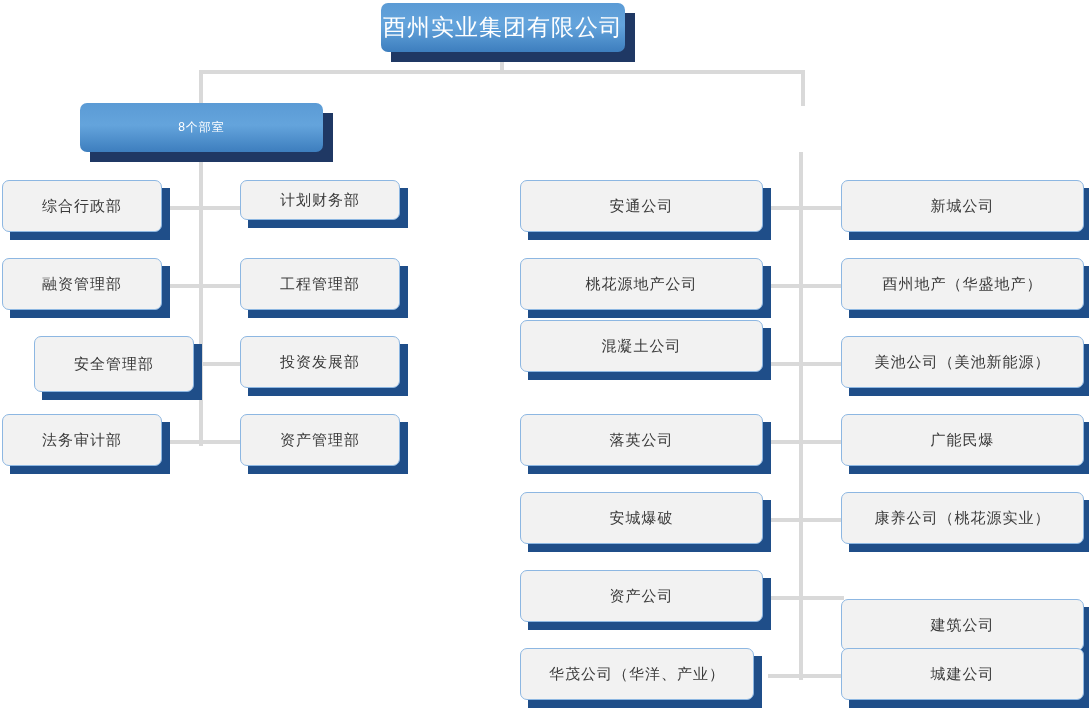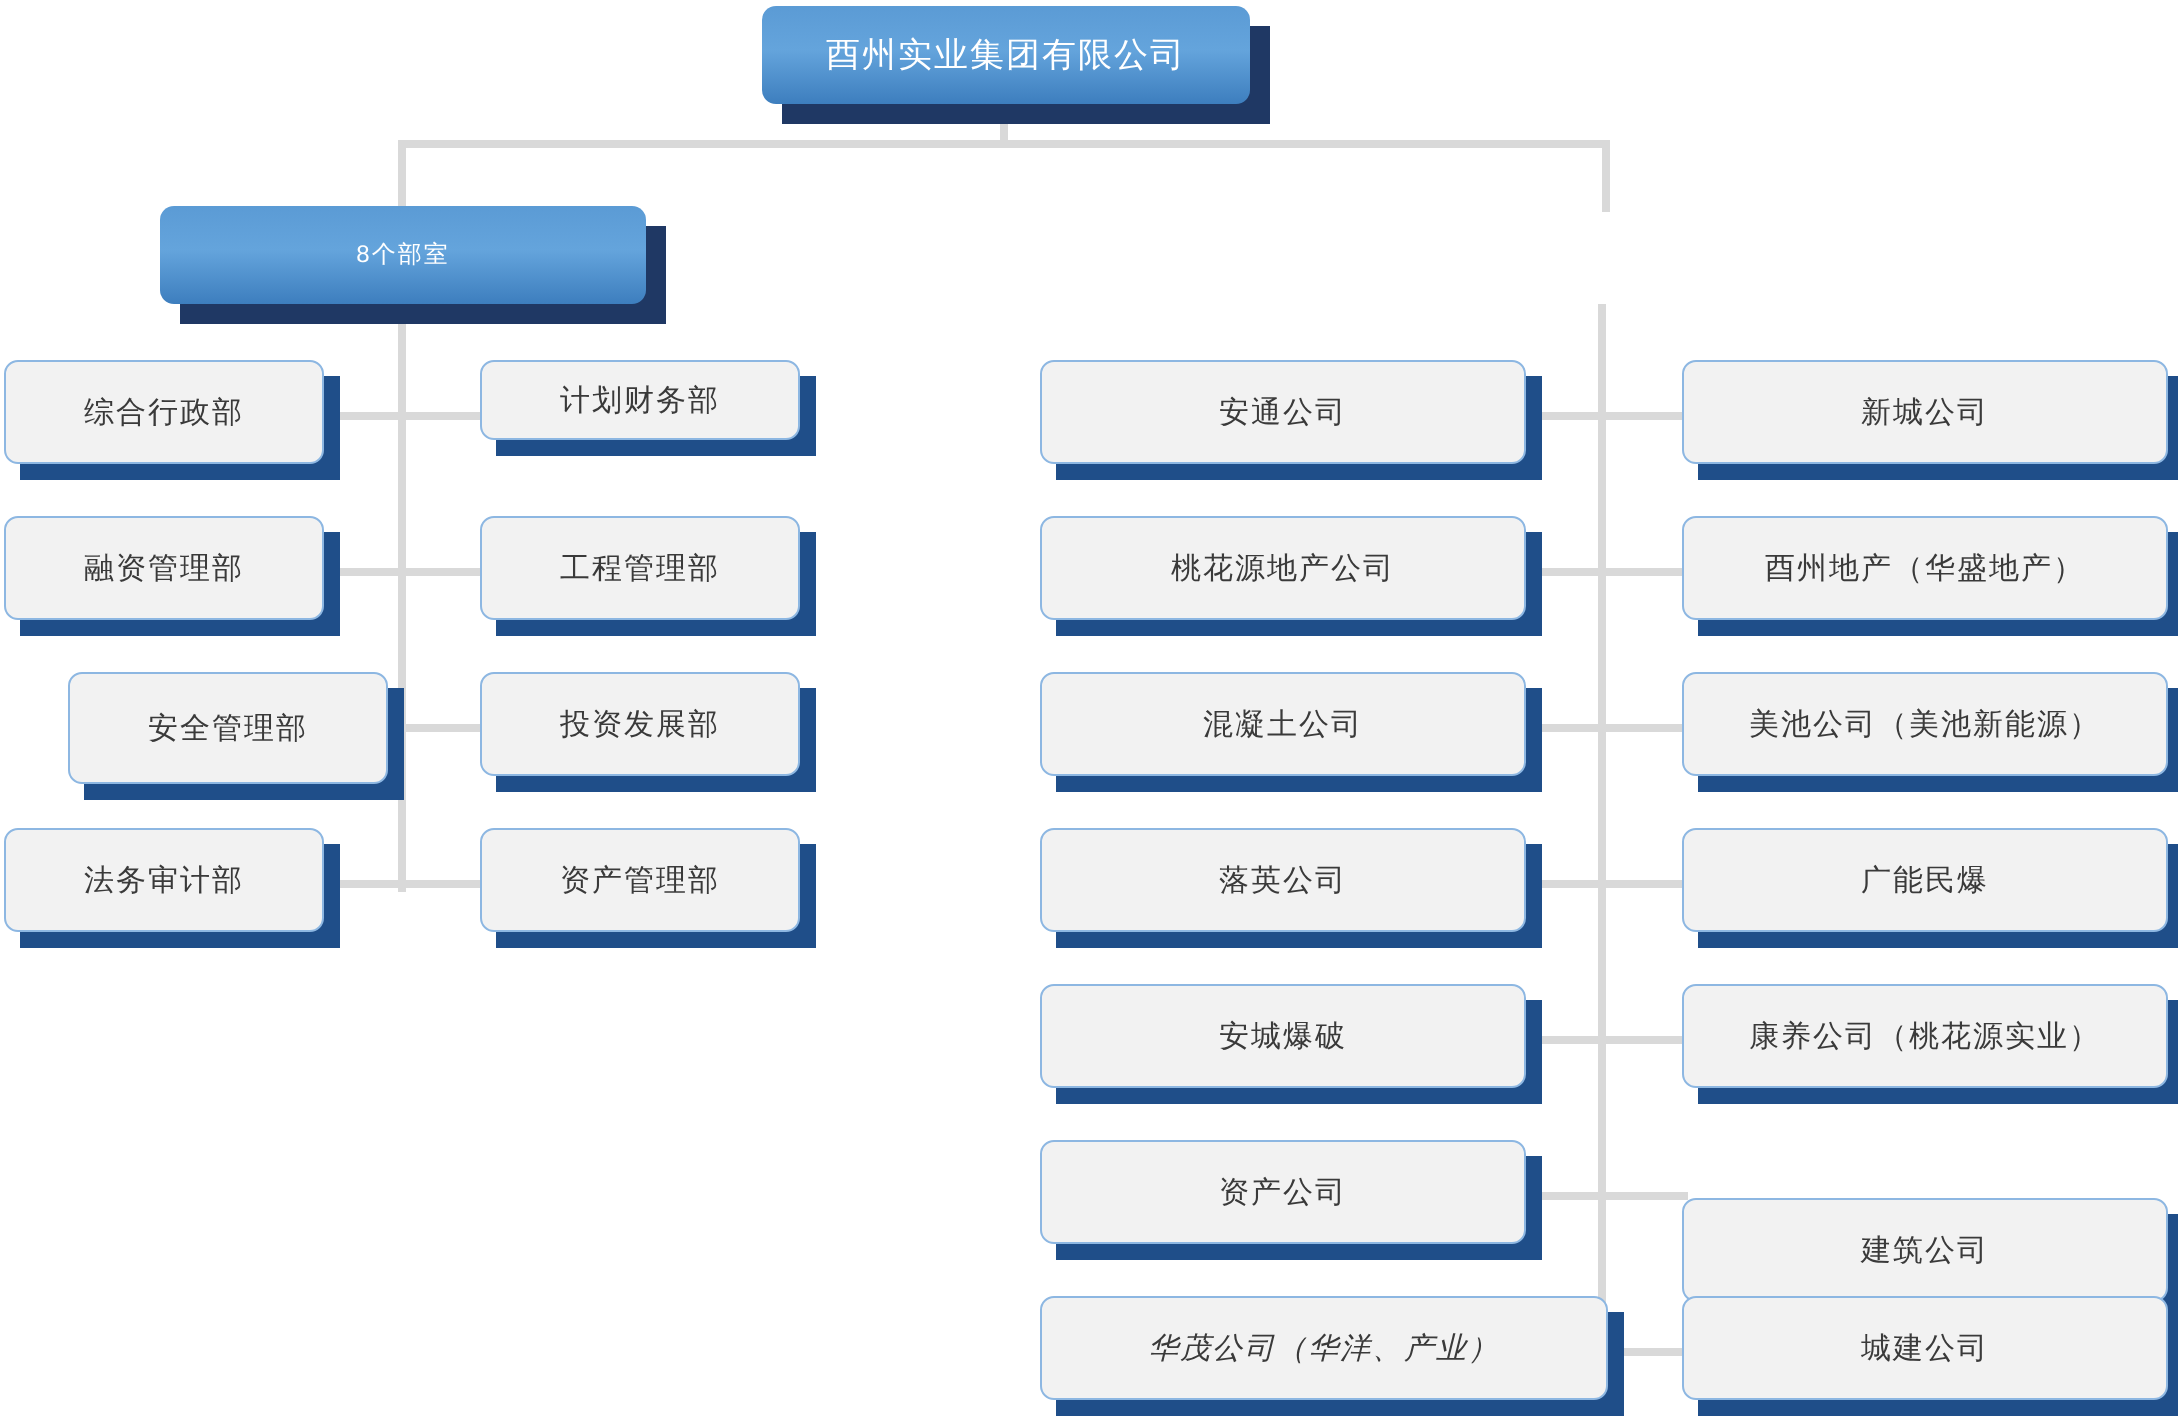--- a/index.html
+++ b/index.html
@@ -48,21 +48,21 @@
     z-index: 2;
     border-radius: 7px;
     background: linear-gradient(180deg, #5b9bd5 0%, #64a4dc 45%, #3d7ebe 100%);
     display: flex;
     align-items: center;
     justify-content: center;
     color: #ffffff;
     letter-spacing: 1px;
     overflow: hidden;
   }
-  .gnode.root .gface { font-size: 17px; }
+  .gnode.root .gface { font-size: 23px; }
   .gnode.lvl2 .gface { font-size: 12px; }
 
   
   .leaf {
     position: absolute;
     z-index: 3;
     box-sizing: border-box;
     padding-left: 24px;
   }
   .leaf .lshadow {
@@ -168,37 +168,37 @@
   </div>
 
   <div class="leaf" style="left:520px; top:180px; width:243px; height:52px;">
     <div class="lshadow"></div>
     <div class="lface">安通公司</div>
   </div>
   <div class="leaf" style="left:520px; top:258px; width:243px; height:52px;">
     <div class="lshadow"></div>
     <div class="lface">桃花源地产公司</div>
   </div>
-  <div class="leaf" style="left:520px; top:336px; width:243px; height:52px;">
+  <div class="leaf" style="left:520px; top:320px; width:243px; height:52px;">
     <div class="lshadow"></div>
     <div class="lface">混凝土公司</div>
   </div>
   <div class="leaf" style="left:520px; top:414px; width:243px; height:52px;">
     <div class="lshadow"></div>
     <div class="lface">落英公司</div>
   </div>
   <div class="leaf" style="left:520px; top:492px; width:243px; height:52px;">
     <div class="lshadow"></div>
     <div class="lface">安城爆破</div>
   </div>
   <div class="leaf" style="left:520px; top:570px; width:243px; height:52px;">
     <div class="lshadow"></div>
     <div class="lface">资产公司</div>
   </div>
-  <div class="leaf" style="left:520px; top:648px; width:284px; height:52px;font-style:italic;">
+  <div class="leaf" style="left:520px; top:648px; width:234px; height:52px;">
     <div class="lshadow"></div>
     <div class="lface">华茂公司（华洋、产业）</div>
   </div>
 
   <div class="leaf" style="left:841px; top:180px; width:243px; height:52px;">
     <div class="lshadow"></div>
     <div class="lface">新城公司</div>
   </div>
   <div class="leaf" style="left:841px; top:258px; width:243px; height:52px;">
     <div class="lshadow"></div>

